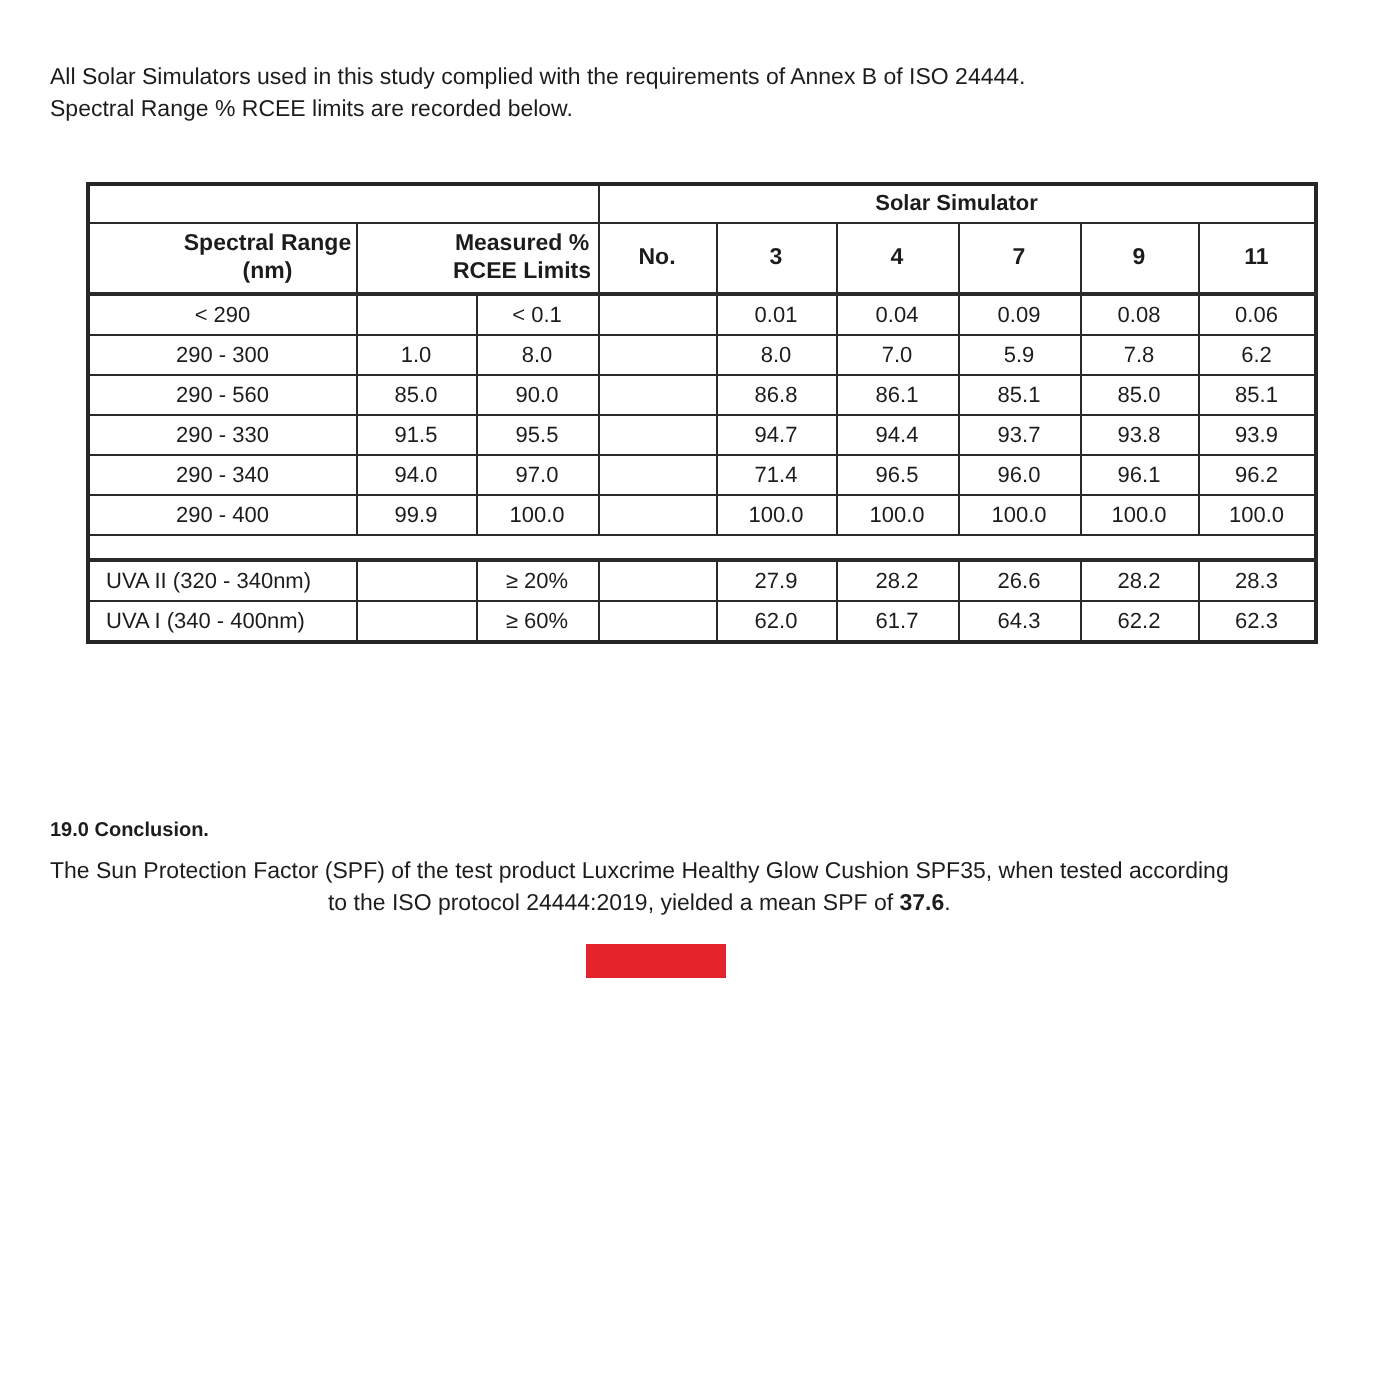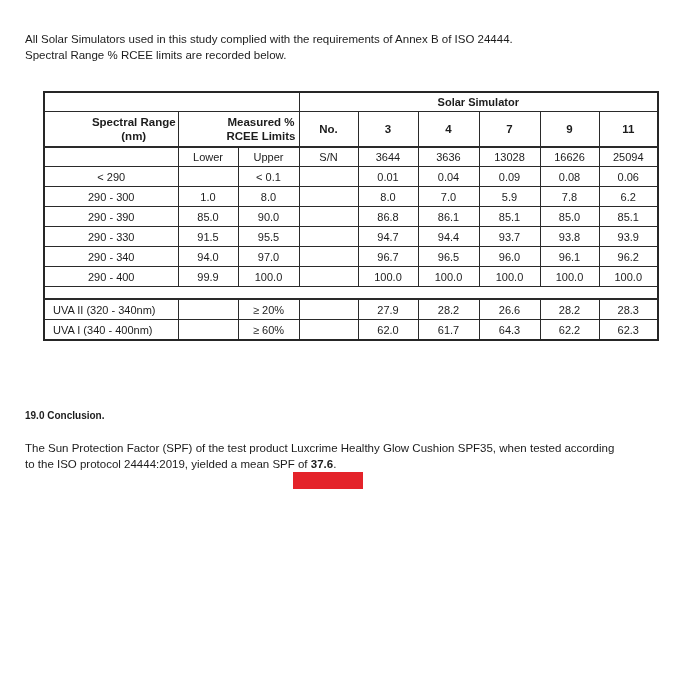--- a/index.html
+++ b/index.html
@@ -22,21 +22,21 @@
   }
   .rcee-table td.bold, .bold { font-weight:bold; }
   .r-top td { height:18px; }
   .r-head td { height:34px; font-size:11.5px; border-bottom-width:2px; }
   .r-head .two-line div { line-height:14px;margin-left:45px; }
   .r-sn td { height:18px; }
   .spacer-row td { height:11px; border-bottom-width:2px; }
   .uva-row td.label-cell { text-align:left; padding-left:8px; }
   
   .conclusion-heading { position:absolute; left:25px; top:410px; font-size:10px; font-weight:bold; }
-  .conclusion-para { position:absolute; left:25px; top:440px; font-size:11.5px; line-height:16px; }
+  .conclusion-para { position:absolute; left:25px; top:428px; font-size:11.5px; line-height:16px;text-align:center; }
   .redaction-bar { position:absolute; left:293px; top:472px; width:70px; height:17px; background:#e4232a; }
 </style>
 </head>
 <body>
 
 <div class="page">
 
   <div class="intro">
     <div>All Solar Simulators used in this study complied with the requirements of Annex B of ISO 24444.</div>
     <div>Spectral Range % RCEE limits are recorded below.</div>
@@ -68,31 +68,20 @@
           <div>Measured %</div>
           <div>RCEE Limits</div>
         </td>
         <td class="bold">No.</td>
         <td class="bold">3</td>
         <td class="bold">4</td>
         <td class="bold">7</td>
         <td class="bold">9</td>
         <td class="bold">11</td>
       </tr>
-      <tr class="r-sn">
-        <td></td>
-        <td>Lower</td>
-        <td>Upper</td>
-        <td>S/N</td>
-        <td>3644</td>
-        <td>3636</td>
-        <td>13028</td>
-        <td>16626</td>
-        <td>25094</td>
-      </tr>
 
       <tr>
         <td>&lt; 290</td>
         <td></td>
         <td>&lt; 0.1</td>
         <td></td>
         <td>0.01</td>
         <td>0.04</td>
         <td>0.09</td>
         <td>0.08</td>
@@ -103,21 +92,21 @@
         <td>1.0</td>
         <td>8.0</td>
         <td></td>
         <td>8.0</td>
         <td>7.0</td>
         <td>5.9</td>
         <td>7.8</td>
         <td>6.2</td>
       </tr>
       <tr>
-        <td>290 - 390</td>
+        <td>290 - 560</td>
         <td>85.0</td>
         <td>90.0</td>
         <td></td>
         <td>86.8</td>
         <td>86.1</td>
         <td>85.1</td>
         <td>85.0</td>
         <td>85.1</td>
       </tr>
       <tr>
@@ -129,21 +118,21 @@
         <td>94.4</td>
         <td>93.7</td>
         <td>93.8</td>
         <td>93.9</td>
       </tr>
       <tr>
         <td>290 - 340</td>
         <td>94.0</td>
         <td>97.0</td>
         <td></td>
-        <td>96.7</td>
+        <td>71.4</td>
         <td>96.5</td>
         <td>96.0</td>
         <td>96.1</td>
         <td>96.2</td>
       </tr>
       <tr>
         <td>290 - 400</td>
         <td>99.9</td>
         <td>100.0</td>
         <td></td>

